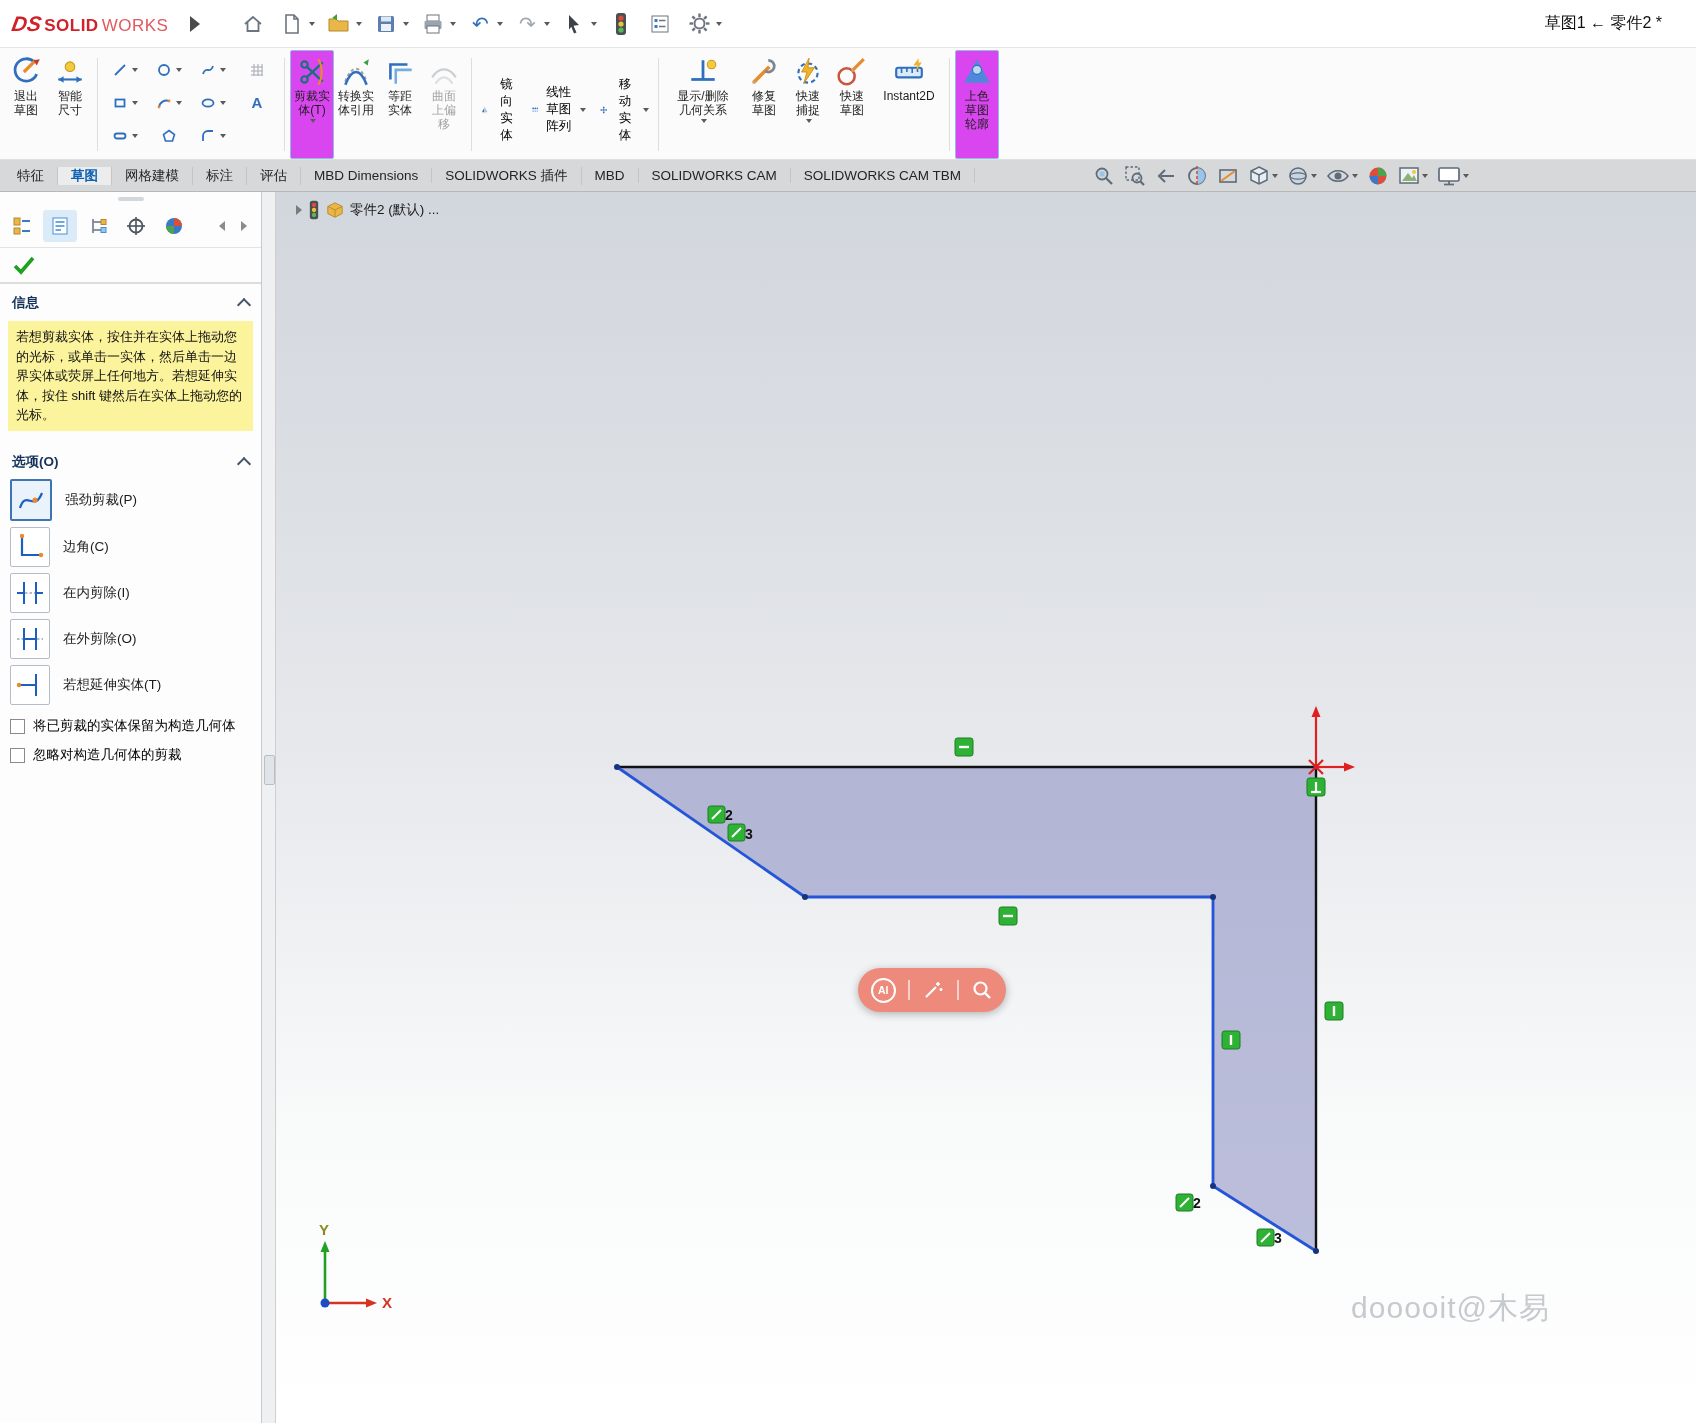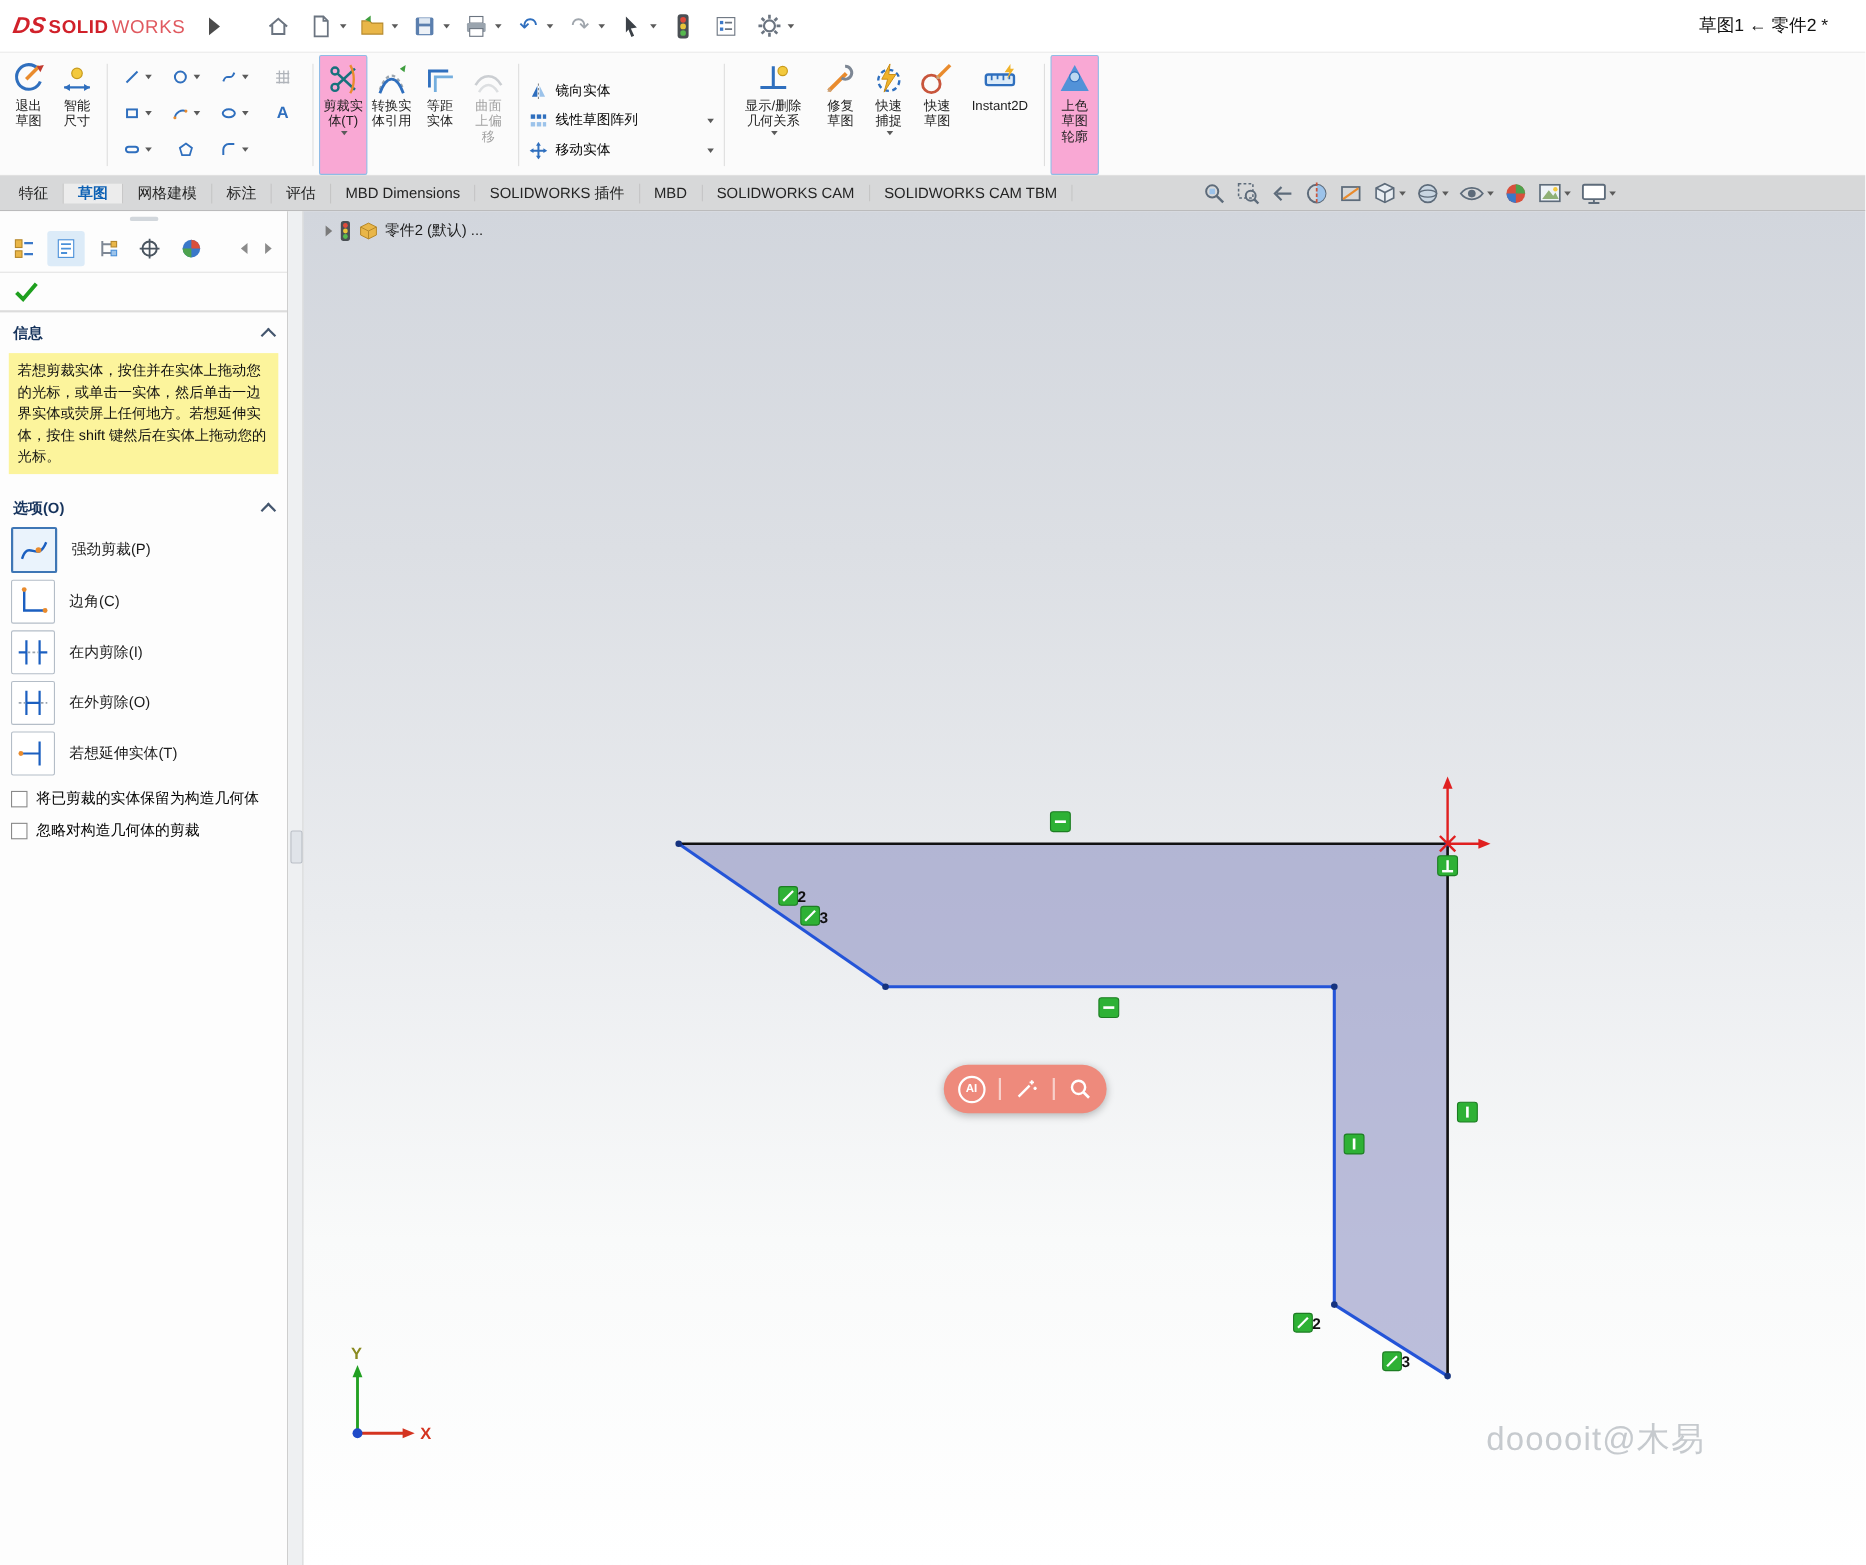--- a/index.html
+++ b/index.html
@@ -18,26 +18,26 @@
   .qa-btn{height:34px;min-width:30px;display:flex;align-items:center;justify-content:center;background:none;border:none;padding:0 3px}
   .caret{width:0;height:0;border-left:3.5px solid transparent;border-right:3.5px solid transparent;border-top:4px solid #5a5a5a;display:inline-block;margin-left:2px}
   .doc-title{position:absolute;right:34px;top:13px;font-size:16px;color:#111}
   .uglyph{font-size:20px;line-height:20px;color:#2f6fbe}
   .uglyph.gray{color:#a0a6ad}
   
   .ribbon{position:absolute;top:48px;left:0;width:100%;height:112px;background:#fbfbfb;border-bottom:1px solid #e0e0e0;display:flex;align-items:stretch;padding:2px 2px 0 4px;box-sizing:border-box}
   .rsep{width:1px;background:#dedede;margin:8px 5px}
   .rbtn{display:flex;flex-direction:column;align-items:center;justify-content:flex-start;padding:4px 3px 0;border:1px solid transparent;background:none;font-size:12px;line-height:14px;color:#1e1e1e;min-width:44px}
   .rbtn .ric{height:34px;display:flex;align-items:center;justify-content:center}
-  .rbtn.pressed{background:#f9a8d4;border-color:#8fbce6;border-radius:2px}
+  .rbtn.pressed{background:#d946ef;border-color:#8fbce6;border-radius:2px}
   .rbtn.disabled{opacity:.42}
   .pre{white-space:pre-line;text-align:center}
   .sketch-grid{display:grid;grid-template-columns:repeat(4,44px);grid-auto-rows:33px;align-content:start;padding-top:3px}
   .cell{display:flex;align-items:center;justify-content:center;gap:3px;border:none;background:none}
-  .stack3{display:flex;flex-direction:column;justify-content:center;padding:10px 2px 0;gap:10px;width:172px}
+  .stack3{display:flex;flex-direction:row;justify-content:flex-start;padding:10px 2px 0;gap:10px;width:172px}
   .srow{display:flex;align-items:center;gap:7px;font-size:12.5px;background:none;border:none;padding:0 2px}
   .srow .caret{margin-left:auto}
   
   .tabrow{position:absolute;top:160px;left:0;width:100%;height:32px;background:#d7d8d9;border-bottom:1px solid #b8b8b8;box-sizing:border-box}
   .tabs{display:flex;height:100%;align-items:center;padding-left:4px}
   .tab{display:flex;align-items:center;padding:0 13px;font-size:13.5px;color:#242424;border-right:1px solid #c5c5c5;background:none;border-top:none;border-left:none;border-bottom:none}
   .tab.active{background:#ececec;color:#0d61b4;font-weight:bold}
   .hud{position:absolute;left:1092px;top:2px;height:28px;display:flex;align-items:center;gap:7px}
   .hud-btn{display:flex;align-items:center;background:none;border:none;padding:1px}
   

